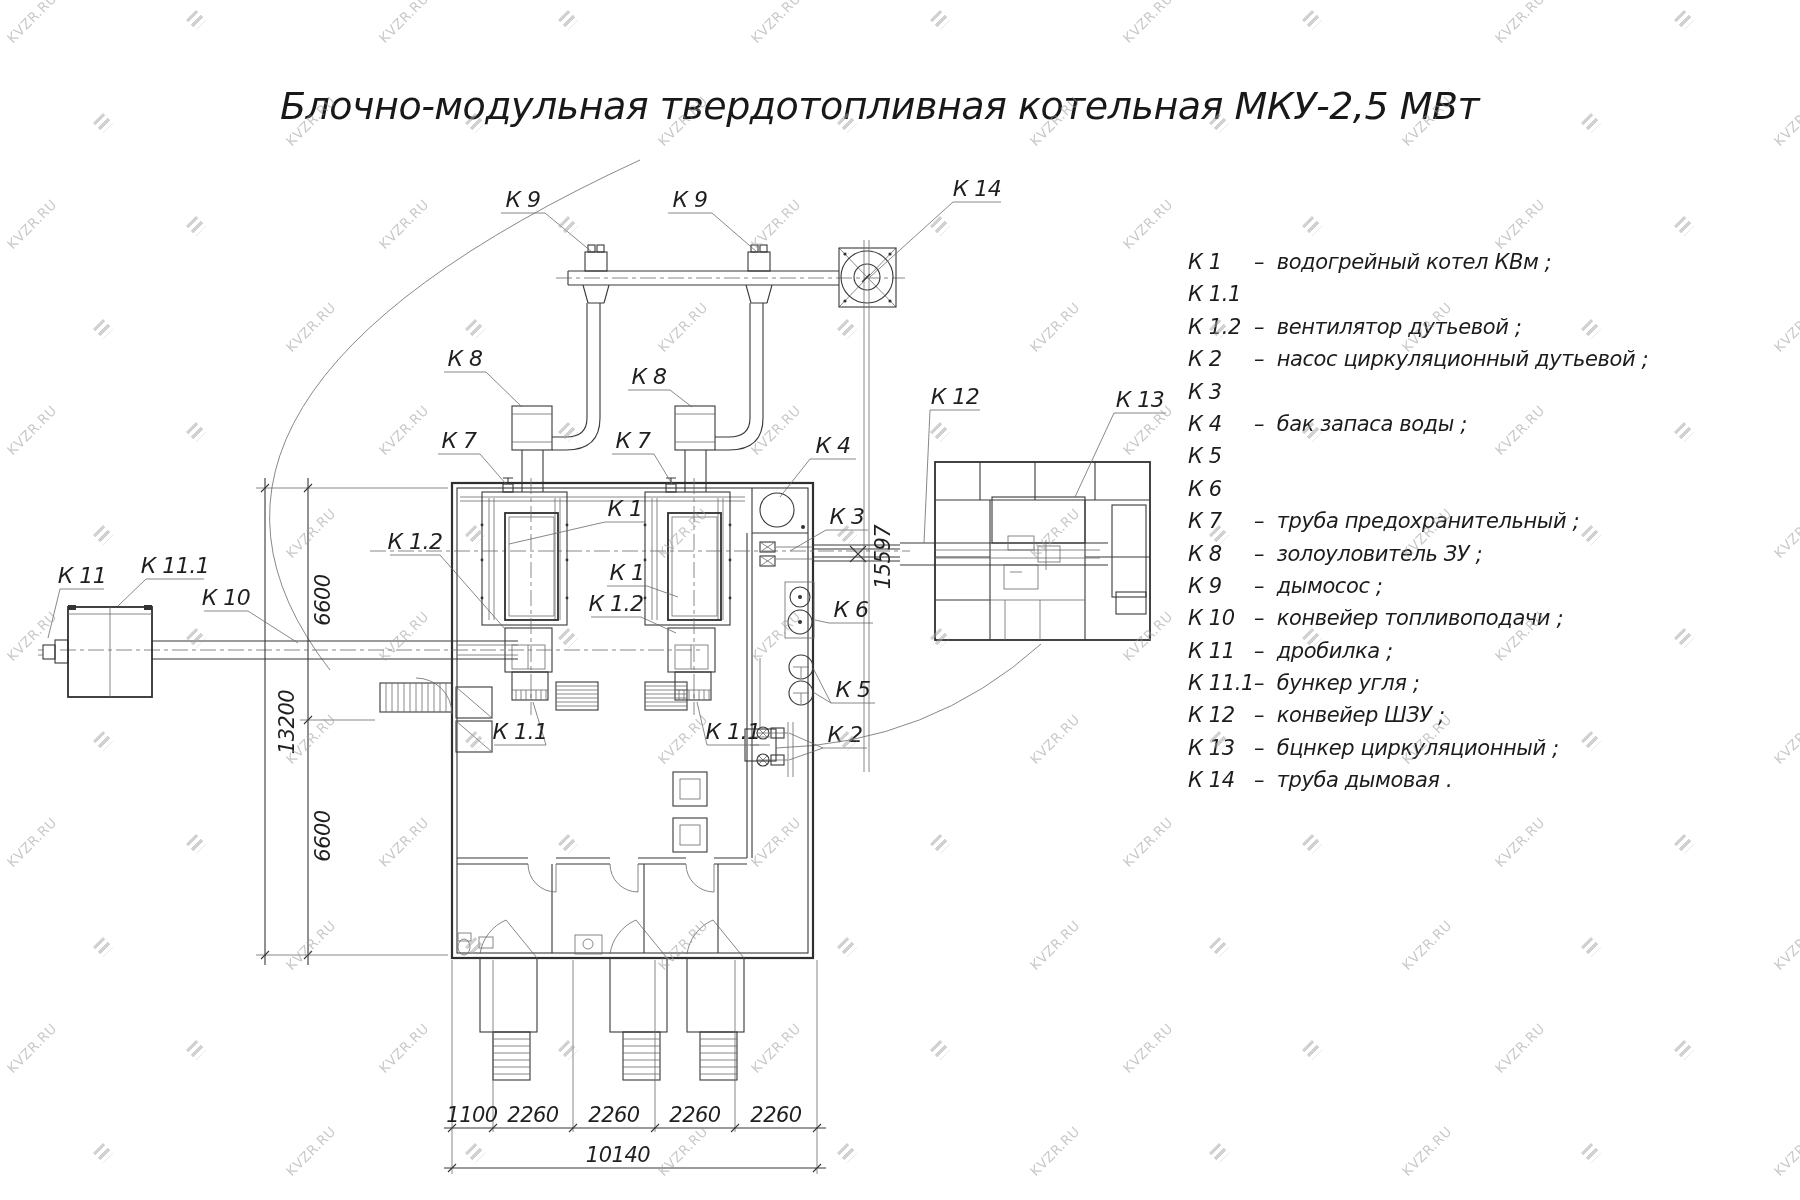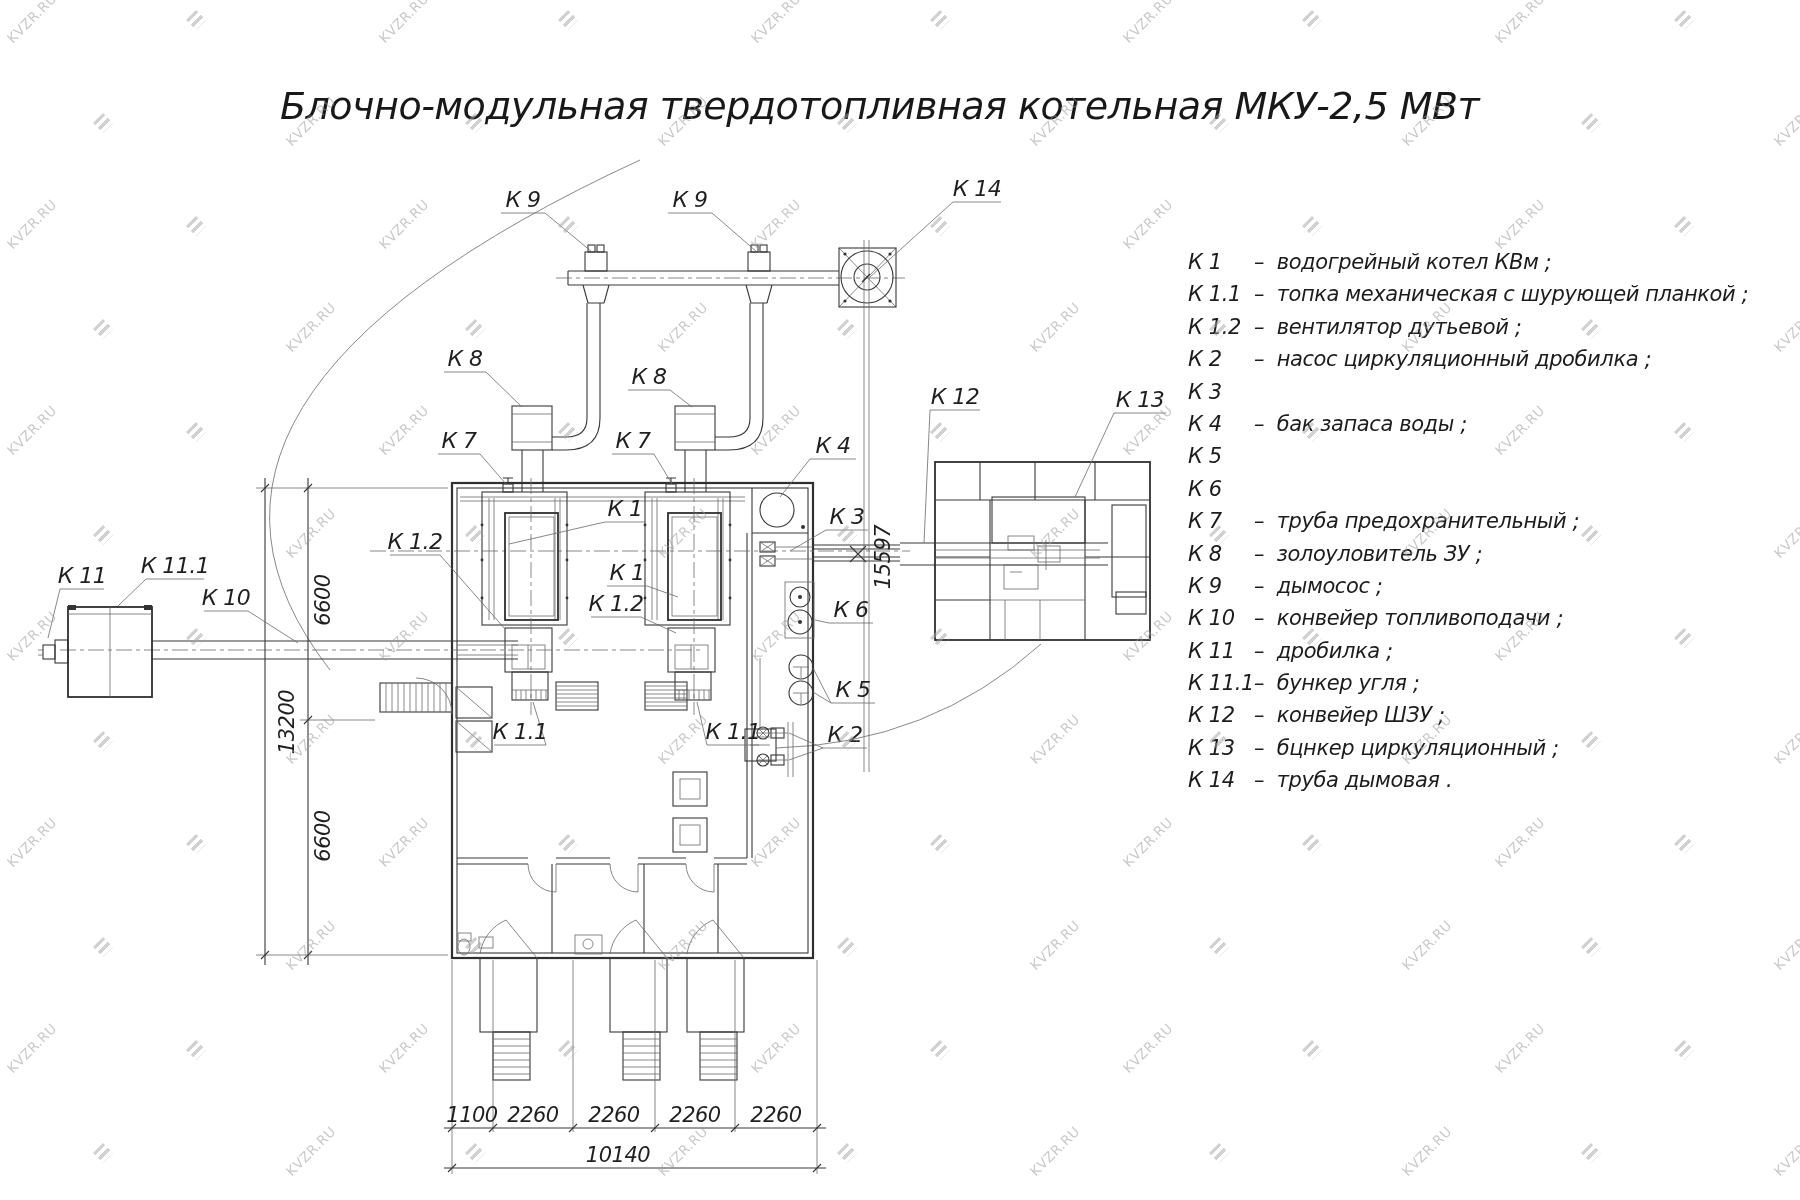--- a/index.html
+++ b/index.html
@@ -313,29 +313,28 @@
 
 <div id="title">Блочно-модульная твердотопливная котельная МКУ-2,5 МВт</div>
 
 <div id="legend">
   <div class="legend-row">
         <span class="legend-code">К 1</span>
         <span class="legend-desc">–  водогрейный котел КВм ;</span>
       </div>
   <div class="legend-row">
         <span class="legend-code">К 1.1</span>
-        <span class="legend-desc">–  топка механическая с шурующей планкой ;</span>
       </div>
   <div class="legend-row">
         <span class="legend-code">К 1.2</span>
         <span class="legend-desc">–  вентилятор дутьевой ;</span>
       </div>
   <div class="legend-row">
         <span class="legend-code">К 2</span>
-        <span class="legend-desc">–  насос циркуляционный дробилка ;</span>
+        <span class="legend-desc">–  насос циркуляционный дутьевой ;</span>
       </div>
   <div class="legend-row">
         <span class="legend-code">К 3</span>
       </div>
   <div class="legend-row">
         <span class="legend-code">К 4</span>
         <span class="legend-desc">–  бак запаса воды ;</span>
       </div>
   <div class="legend-row">
         <span class="legend-code">К 5</span>

